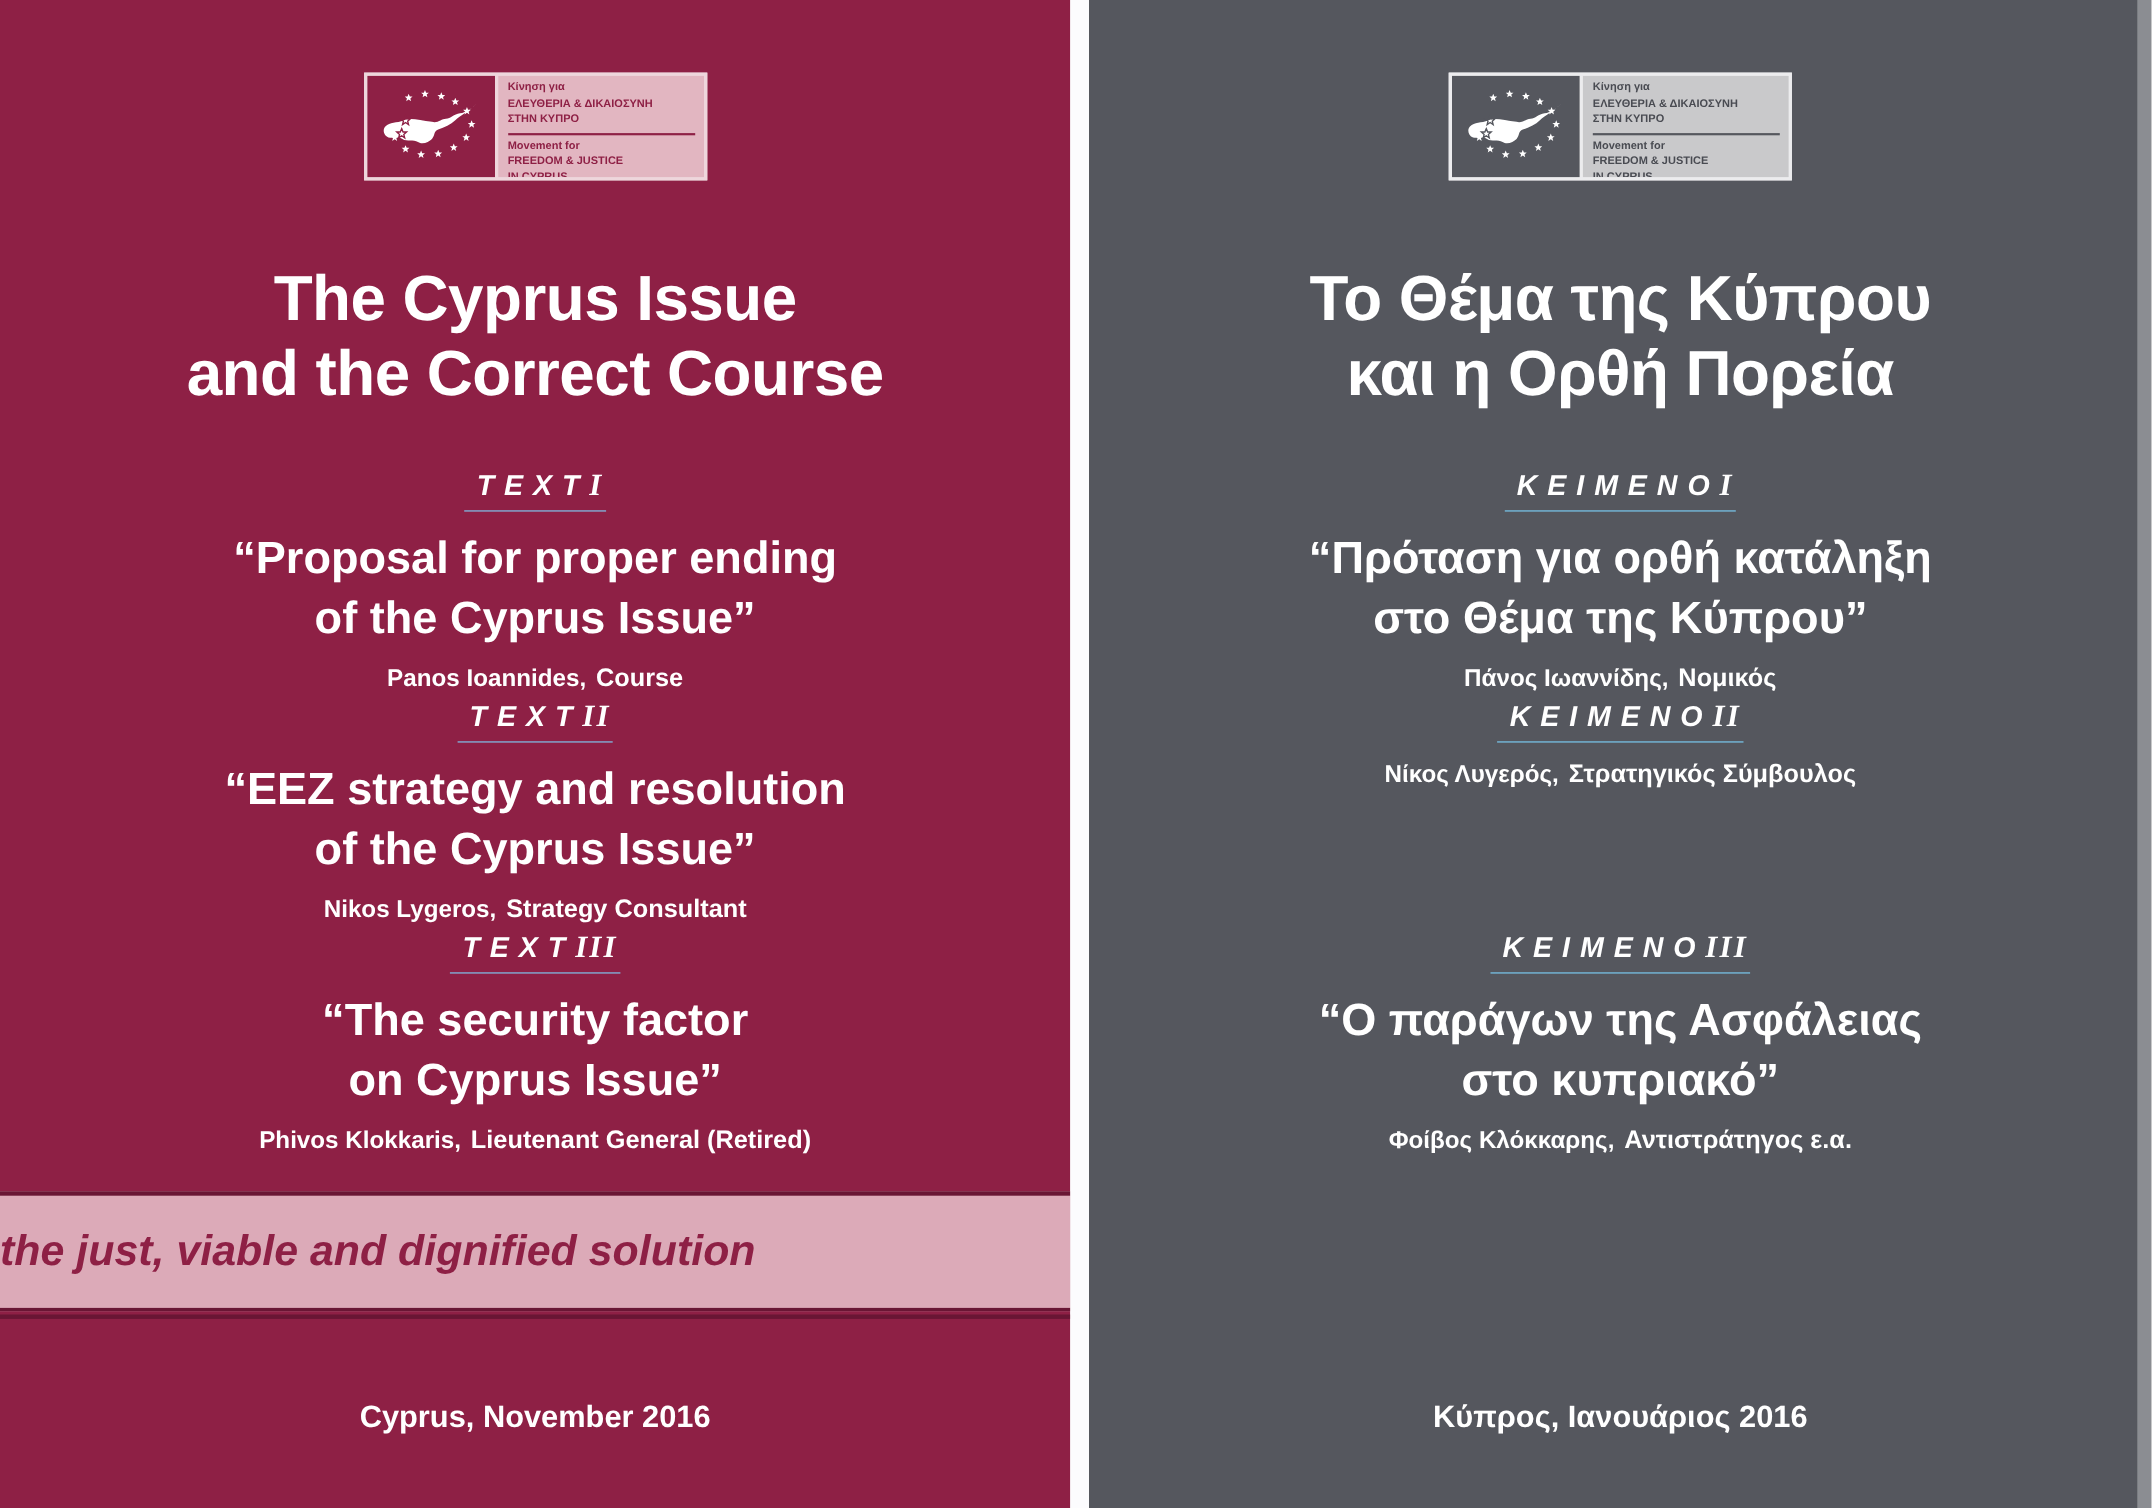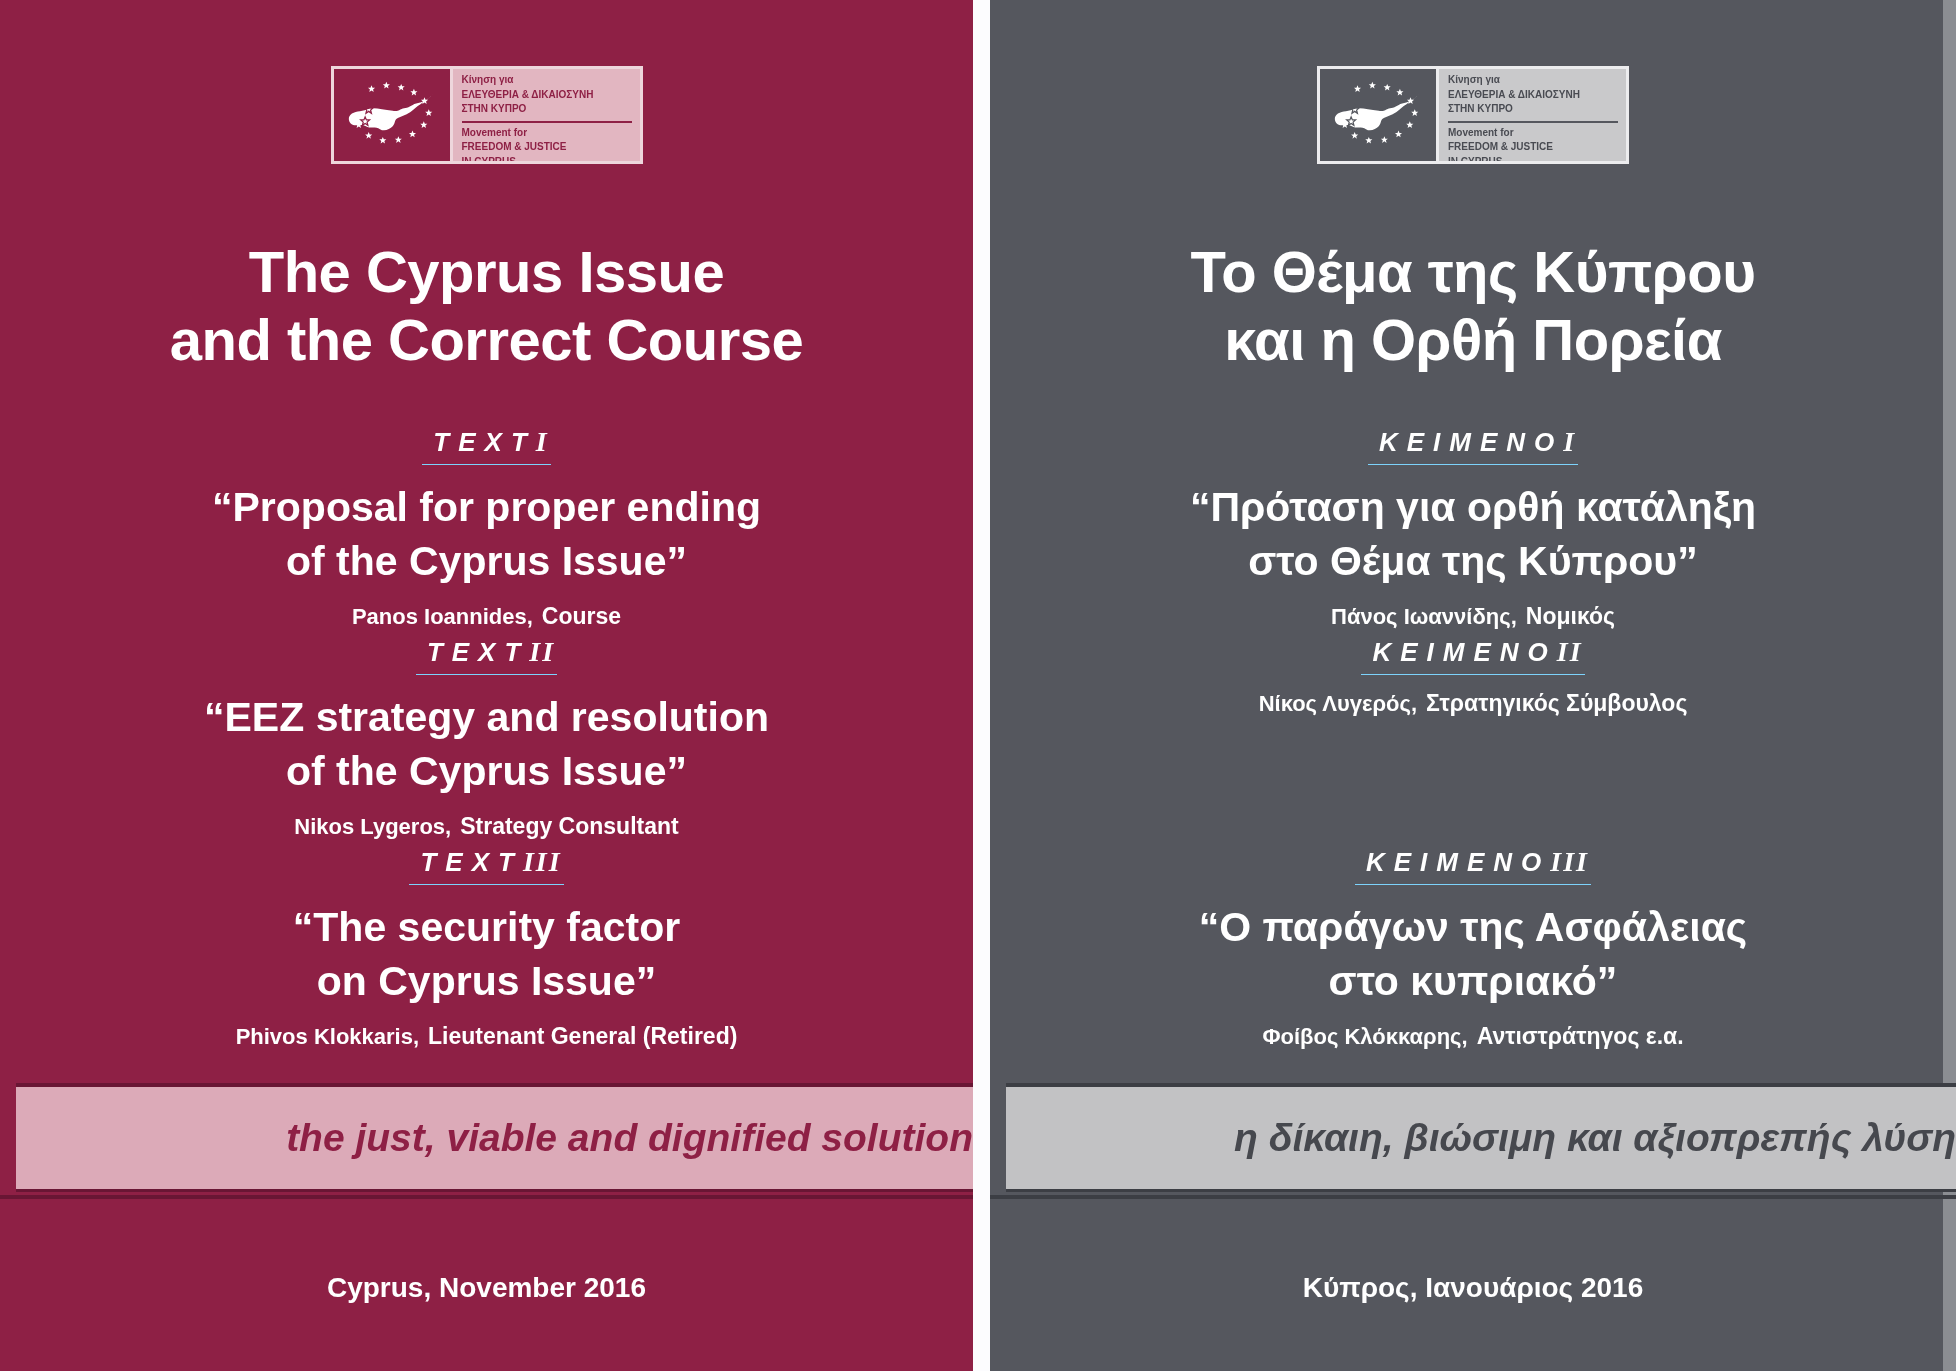--- a/index.html
+++ b/index.html
@@ -37,21 +37,21 @@
   .sec-heading .numeral{font-family:"Liberation Serif", serif;font-style:italic;
                font-weight:bold;font-size:28px;letter-spacing:2px;}
   .quote{margin-top:15px;font-size:41px;font-weight:bold;line-height:1.32;}
   .author{margin-top:15px;font-weight:bold;}
   .author .name{font-size:22px;}
   .author .role{font-size:23px;margin-left:9px;}
 
   
   .band-wrap{position:absolute;left:0;right:0;top:1083px;}
   .band{background:var(--band);border-top:4px solid var(--rule);border-bottom:3px solid var(--rule);
-        height:102px;display:flex;align-items:center;justify-content:flex-end;margin-left:16px;}
+        height:102px;display:flex;align-items:center;justify-content:flex-start;}
   .tagline{color:var(--bandtext);font-size:39px;font-weight:bold;font-style:italic;}
   .band-rule{height:4px;background:var(--rule);margin-top:3px;}
 
   
   .date{position:absolute;top:1272px;left:0;right:0;text-align:center;
         font-size:28px;font-weight:bold;color:#ffffff;}
 </style>
 </head>
 <body>
 
@@ -215,23 +215,17 @@
       <div class="sec-heading"><span>ΚΕΙΜΕΝΟ</span><span class="numeral">III</span></div>
       <div class="quote">
         <div>“Ο παράγων της Ασφάλειας</div>
         <div>στο κυπριακό”</div>
       </div>
       <div class="author">
         <span class="name">Φοίβος Κλόκκαρης,</span><span class="role">Αντιστράτηγος ε.α.</span>
       </div>
     </div>
 
-    <div class="band-wrap">
-      <div class="band">
-        <div class="tagline">η δίκαιη, βιώσιμη και αξιοπρεπής λύση</div>
-      </div>
-      <div class="band-rule"></div>
-    </div>
 
     <div class="date">Κύπρος, Ιανουάριος 2016</div>
   </div>
 
 </div>
 
 </body></html>

